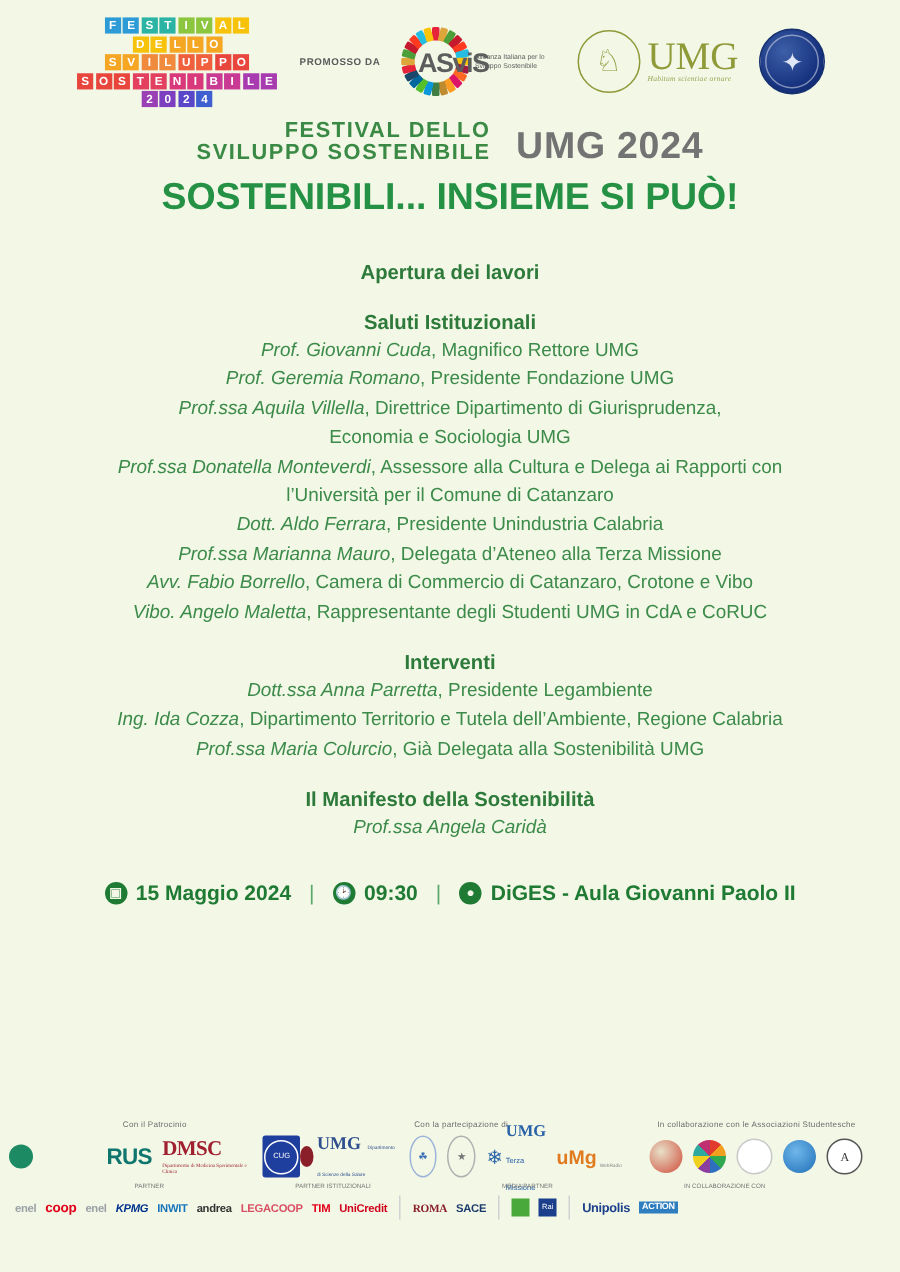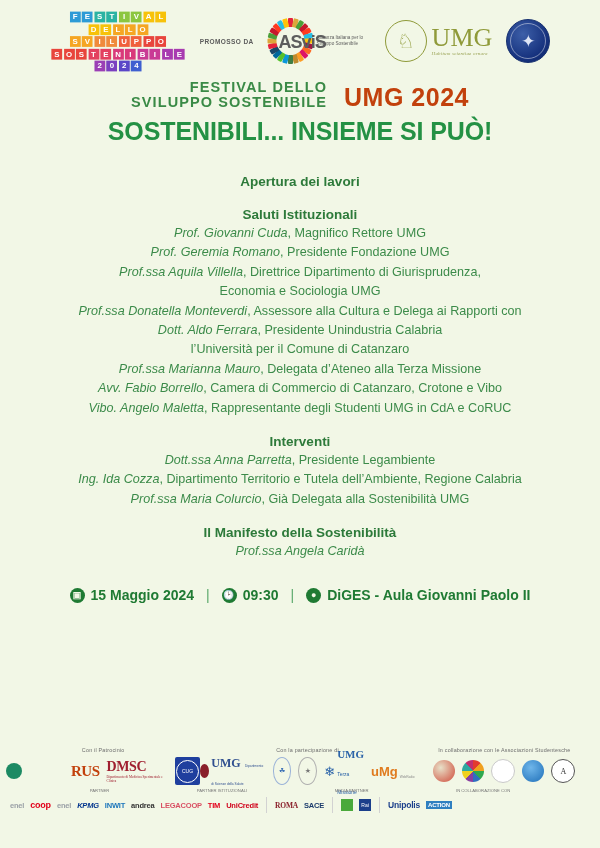--- a/index.html
+++ b/index.html
@@ -182,21 +182,21 @@
   .fds-stack span {
     font-size: 14.5px;
     font-weight: bold;
     letter-spacing: 1.1px;
     color: #3a8a46;
   }
   .umg2024 {
     font-size: 25px;
     font-weight: bold;
     letter-spacing: 0.5px;
-    color: #c2410c;
+    color: #737373;
   }
   .slogan {
     font-size: 25px;
     font-weight: bold;
     color: #249144;
     letter-spacing: -0.1px;
     margin-top: 5px;
   }
 
   
@@ -283,21 +283,21 @@
     margin-bottom: 2px;
     white-space: nowrap;
   }
   .logo-line { display: flex; align-items: center; gap: 7px; height: 32px; }
 
   .rus { display: flex; align-items: center; gap: 1px; }
   .rus-dot {
     width: 16px; height: 16px; border-radius: 50%;
     background: #1c8a63;
   }
-  .rus-txt { font-size: 15px; font-weight: bold; color: #c2410c; letter-spacing: -0.5px; font-family: Liberation Serif, serif; margin-left: 48px;}
+  .rus-txt { font-size: 15px; font-weight: bold; color: #0f766e; letter-spacing: -0.5px; font-family: Liberation Sans, sans-serif; margin-left: 48px;}
   .dmsc { font-size: 14px; font-weight: bold; color: #a02030; font-family: "Liberation Serif", serif; letter-spacing: -0.4px; }
   .dmsc small { display:block; font-size: 3.4px; font-weight: normal; color:#a02030; letter-spacing:0; }
 
   .sq-seal {
     width: 28px; height: 28px;
     background: #1f3f9e;
     display: flex; align-items: center; justify-content: center;
     color: #ffffff; font-size: 7px;
     border-radius: 2px;
   }
@@ -489,22 +489,22 @@
 
   <div class="program" id="program">
       <div class="sec-head">Apertura dei lavori</div>
       <div class="sec-gap"></div>
       <div class="sec-head">Saluti Istituzionali</div>
       <div class="line"><em class="nm">Prof. Giovanni Cuda</em><span>, Magnifico Rettore UMG</span></div>
       <div class="line"><em class="nm">Prof. Geremia Romano</em><span>, Presidente Fondazione UMG</span></div>
       <div class="line"><em class="nm">Prof.ssa Aquila Villella</em><span>, Direttrice Dipartimento di Giurisprudenza,</span></div>
       <div class="line">Economia e Sociologia UMG</div>
       <div class="line"><em class="nm">Prof.ssa Donatella Monteverdi</em><span>, Assessore alla Cultura e Delega ai Rapporti con</span></div>
+      <div class="line">l’Università per il Comune di Catanzaro</div>
       <div class="line"><em class="nm">Dott. Aldo Ferrara</em><span>, Presidente Unindustria Calabria</span></div>
-      <div class="line">l’Università per il Comune di Catanzaro</div>
       <div class="line"><em class="nm">Prof.ssa Marianna Mauro</em><span>, Delegata d’Ateneo alla Terza Missione</span></div>
       <div class="line"><em class="nm">Avv. Fabio Borrello</em><span>, Camera di Commercio di Catanzaro, Crotone e Vibo</span></div>
       <div class="line"><em class="nm">Vibo. Angelo Maletta</em><span>, Rappresentante degli Studenti UMG in CdA e CoRUC</span></div>
       <div class="sec-gap"></div>
       <div class="sec-head">Interventi</div>
       <div class="line"><em class="nm">Dott.ssa Anna Parretta</em><span>, Presidente Legambiente</span></div>
       <div class="line"><em class="nm">Ing. Ida Cozza</em><span>, Dipartimento Territorio e Tutela dell’Ambiente, Regione Calabria</span></div>
       <div class="line"><em class="nm">Prof.ssa Maria Colurcio</em><span>, Già Delegata alla Sostenibilità UMG</span></div>
       <div class="sec-gap"></div>
       <div class="sec-head">Il Manifesto della Sostenibilità</div>

